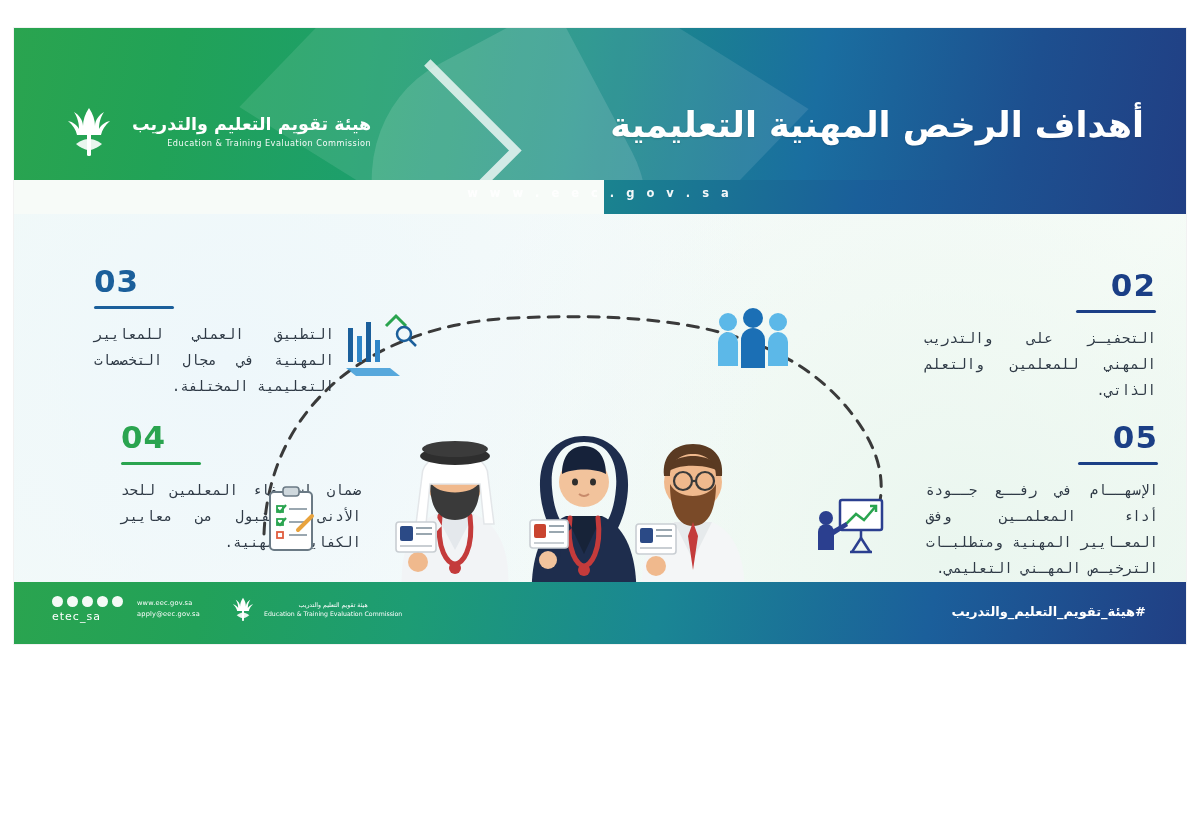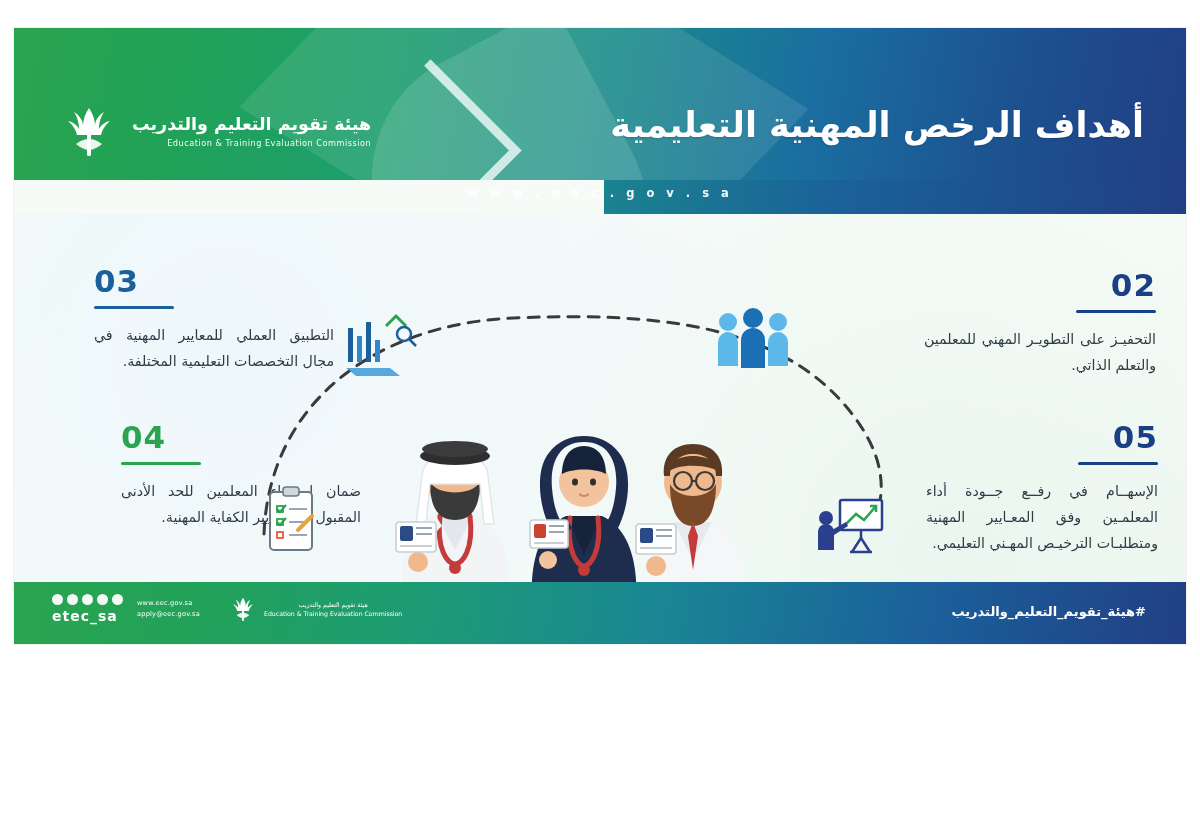--- a/index.html
+++ b/index.html
@@ -173,20 +173,21 @@
     height: 2.5px;
     width: 80px;
     margin: 9px 0 13px 0;
     border-radius: 2px;
   }
   .item .body {
     font-size: 14.2px;
     line-height: 1.85;
     color: #2f3a46;
     text-align: justify;
+    font-family: Liberation Mono, monospace;
   }
 
   
   #item01 { right: 28px; top: 208px; width: 232px; }
   #item01 .num { color: #1b3f86; text-align: right; }
   #item01 .rule { background: #1b3f86; margin-right: 0; margin-left: auto; }
   #item02 { right: 30px; top: 56px; width: 232px; }
   #item02 .num { color: #1b3f86; text-align: right; }
   #item02 .rule { background: #1b3f86; margin-right: 0; margin-left: auto; }
   #item03 { left: 80px; top: 52px; width: 240px; text-align: right; }
@@ -240,24 +241,24 @@
   .social-row { display: flex; align-items: center; gap: 4px; }
   .social-dot {
     width: 11px; height: 11px;
     border-radius: 50%;
     background: #ffffff;
     display: inline-block;
     opacity: 0.95;
   }
   .etec-handle {
     color: #ffffff;
-    font-size: 14px;
+    font-size: 11px;
     letter-spacing: 1px;
     margin-top: 3px;
-    font-weight: bold;
+    font-weight: normal;
   }
   .contact {
     color: #ffffff;
     font-size: 6.6px;
     line-height: 1.7;
     direction: ltr;
     text-align: left;
     letter-spacing: 0.2px;
   }
   .footer-logo {
@@ -358,21 +359,21 @@
         <line x1="27" y1="36" x2="45" y2="36" stroke="#9aa7b0" stroke-width="2"></line>
         <rect x="15" y="46" width="6" height="6" fill="none" stroke="#e05c3e" stroke-width="1.8"></rect>
         <line x1="27" y1="49" x2="45" y2="49" stroke="#9aa7b0" stroke-width="2"></line>
         <path d="M36 44 L50 30" stroke="#e8a33d" stroke-width="4" stroke-linecap="round"></path>
       </svg>
     </div>
 
     <div class="item" id="item02">
       <div class="num">02</div>
       <div class="rule"></div>
-      <div class="body">التحفيـز على التطويـر المهني للمعلمين والتعلم الذاتي.</div>
+      <div class="body">التحفيـز على والتدريب المهني للمعلمين والتعلم الذاتي.</div>
     </div>
 
     <div class="arc-icon" id="icon02">
       <svg width="78" height="70" viewBox="0 0 78 70">
         <g fill="#5cb8e8">
           <circle cx="14" cy="16" r="9"></circle>
           <path d="M4 60 L4 36 a10 10 0 0 1 20 0 L24 60 Z"></path>
         </g>
         <g fill="#1b6fb5">
           <circle cx="39" cy="12" r="10"></circle>

